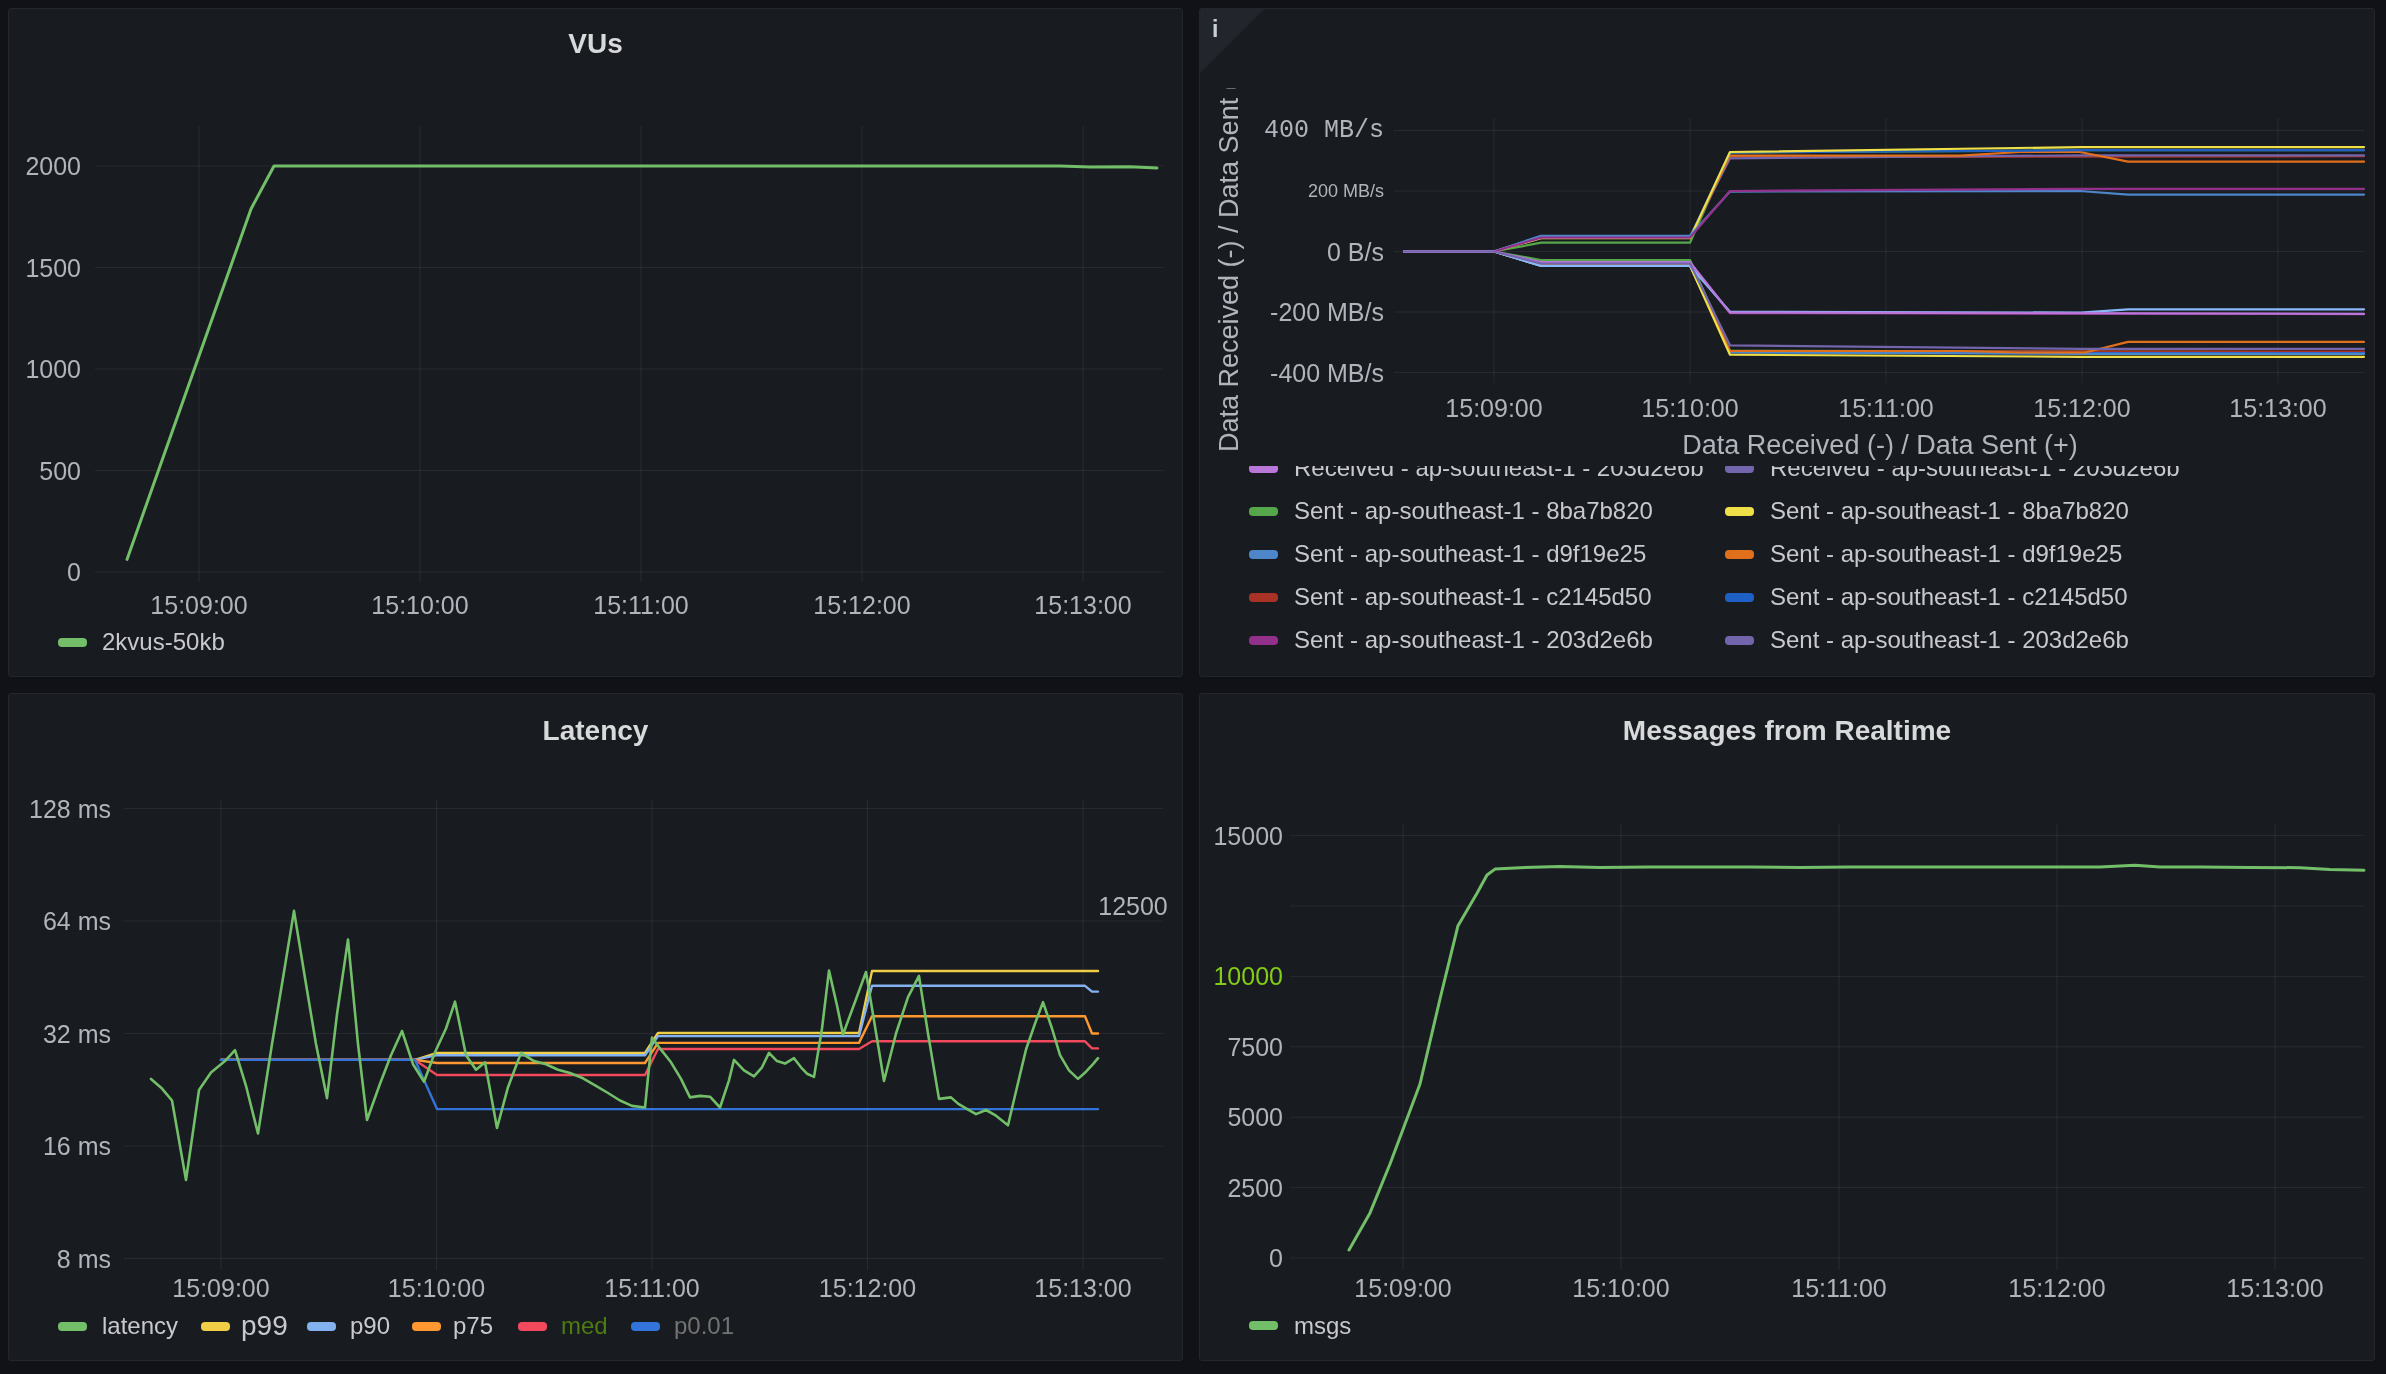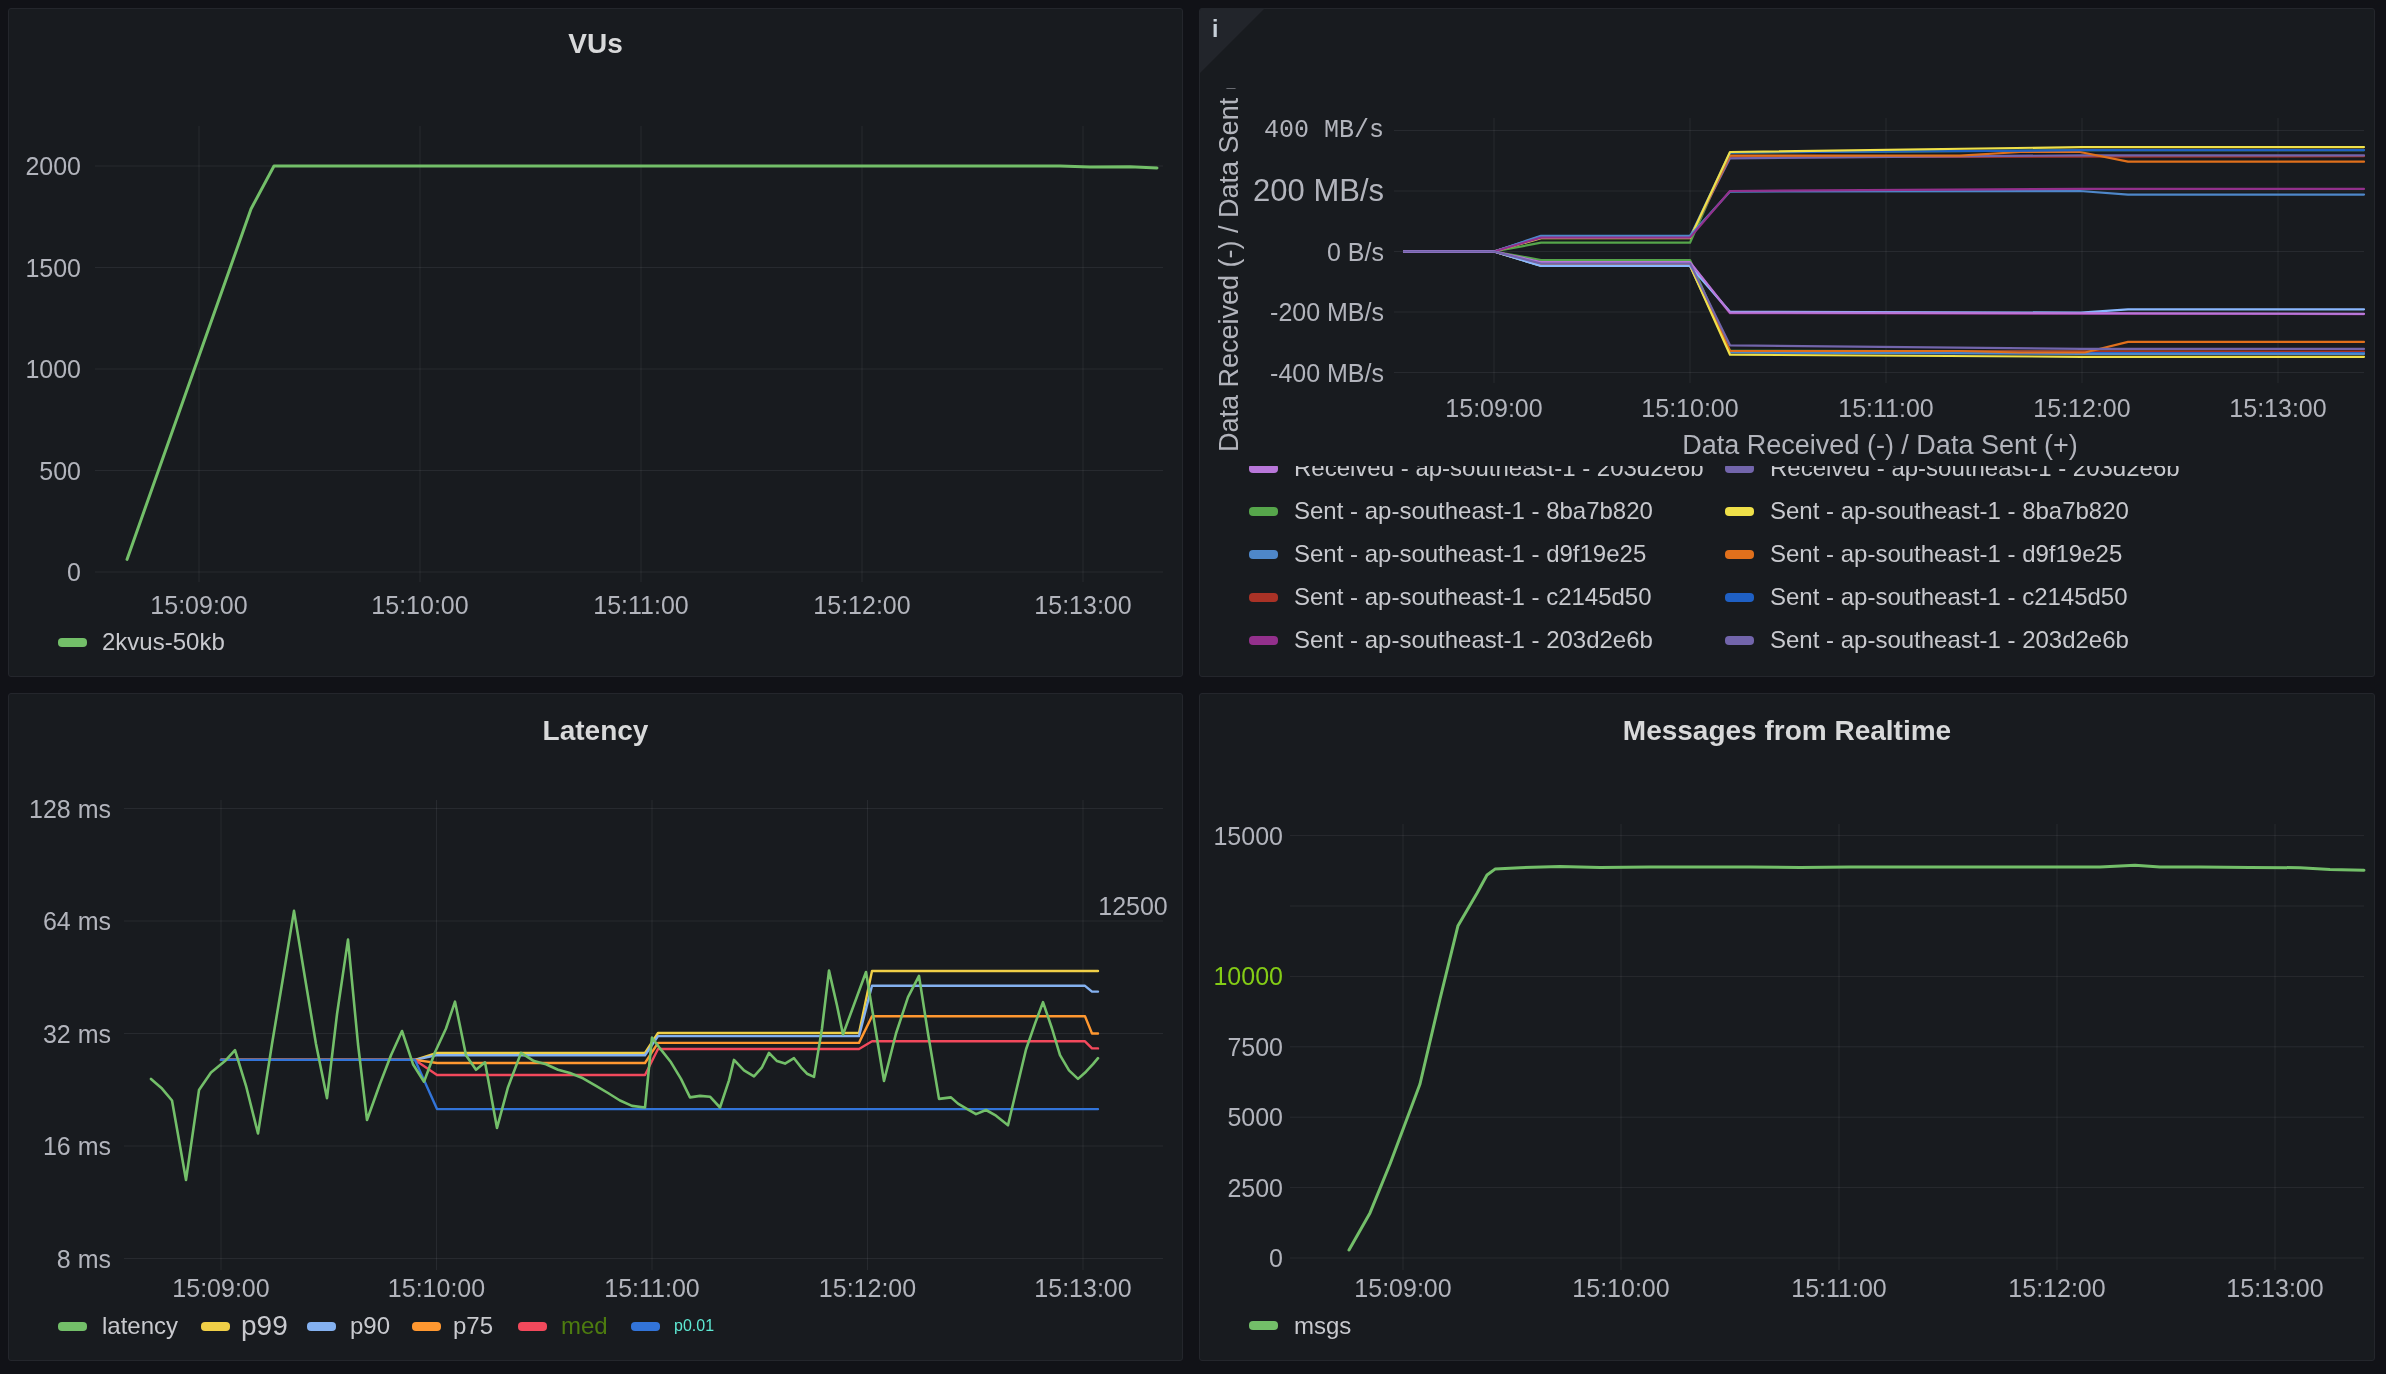--- a/index.html
+++ b/index.html
@@ -91,21 +91,21 @@
     <div class="t" style="left:-219px;top:247.5px;width:300px;text-align:right;font-size:25px;color:#b2b4bc;line-height:40px;">1500</div>
     <div class="t" style="left:-219px;top:146px;width:300px;text-align:right;font-size:25px;color:#b2b4bc;line-height:40px;">2000</div>
     <div class="t" style="left:-201px;top:585px;width:800px;text-align:center;font-size:25px;color:#b2b4bc;font-weight:400;line-height:40px;">15:09:00</div>
     <div class="t" style="left:20px;top:585px;width:800px;text-align:center;font-size:25px;color:#b2b4bc;font-weight:400;line-height:40px;">15:10:00</div>
     <div class="t" style="left:241px;top:585px;width:800px;text-align:center;font-size:25px;color:#b2b4bc;font-weight:400;line-height:40px;">15:11:00</div>
     <div class="t" style="left:462px;top:585px;width:800px;text-align:center;font-size:25px;color:#b2b4bc;font-weight:400;line-height:40px;">15:12:00</div>
     <div class="t" style="left:683px;top:585px;width:800px;text-align:center;font-size:25px;color:#b2b4bc;font-weight:400;line-height:40px;">15:13:00</div>
     <div class="t" style="left:58px;top:637.5px;width:29px;height:9px;border-radius:4px;background:#73BF69;"></div>
     <div class="t" style="left:102px;top:622px;font-size:24px;color:#c8c9ce;line-height:40px;">2kvus-50kb</div>
     <div class="t" style="left:1084px;top:110.5px;width:300px;text-align:right;font-size:25px;color:#b2b4bc;line-height:40px;font-family:Liberation Mono, monospace;">400 MB/s</div>
-    <div class="t" style="left:1084px;top:171px;width:300px;text-align:right;font-size:31px;color:#b2b4bc;line-height:40px;">200 MB/s</div>
+    <div class="t" style="left:1084px;top:171px;width:300px;text-align:right;font-size:18px;color:#b2b4bc;line-height:40px;">200 MB/s</div>
     <div class="t" style="left:1084px;top:231.5px;width:300px;text-align:right;font-size:25px;color:#b2b4bc;line-height:40px;">0 B/s</div>
     <div class="t" style="left:1084px;top:292px;width:300px;text-align:right;font-size:25px;color:#b2b4bc;line-height:40px;">-200 MB/s</div>
     <div class="t" style="left:1084px;top:352.5px;width:300px;text-align:right;font-size:25px;color:#b2b4bc;line-height:40px;">-400 MB/s</div>
     <div class="t" style="left:1094px;top:388px;width:800px;text-align:center;font-size:25px;color:#b2b4bc;font-weight:400;line-height:40px;">15:09:00</div>
     <div class="t" style="left:1290px;top:388px;width:800px;text-align:center;font-size:25px;color:#b2b4bc;font-weight:400;line-height:40px;">15:10:00</div>
     <div class="t" style="left:1486px;top:388px;width:800px;text-align:center;font-size:25px;color:#b2b4bc;font-weight:400;line-height:40px;">15:11:00</div>
     <div class="t" style="left:1682px;top:388px;width:800px;text-align:center;font-size:25px;color:#b2b4bc;font-weight:400;line-height:40px;">15:12:00</div>
     <div class="t" style="left:1878px;top:388px;width:800px;text-align:center;font-size:25px;color:#b2b4bc;font-weight:400;line-height:40px;">15:13:00</div>
     <div class="t" style="left:1480px;top:425px;width:800px;text-align:center;font-size:27px;color:#b2b4bc;font-weight:400;line-height:40px;">Data Received (-) / Data Sent (+)</div>
     <div style="position:absolute;left:1205px;top:88px;width:48px;height:364px;overflow:hidden;">
@@ -147,21 +147,21 @@
     <div class="t" style="left:102px;top:1306px;font-size:24px;color:#c8c9ce;line-height:40px;">latency</div>
     <div class="t" style="left:201px;top:1321.5px;width:29px;height:9px;border-radius:4px;background:#F0CF47;"></div>
     <div class="t" style="left:241px;top:1306px;font-size:28px;color:#c8c9ce;line-height:40px;">p99</div>
     <div class="t" style="left:307px;top:1321.5px;width:29px;height:9px;border-radius:4px;background:#84B1F0;"></div>
     <div class="t" style="left:350px;top:1306px;font-size:24px;color:#c8c9ce;line-height:40px;">p90</div>
     <div class="t" style="left:412px;top:1321.5px;width:29px;height:9px;border-radius:4px;background:#FF9830;"></div>
     <div class="t" style="left:453px;top:1306px;font-size:24px;color:#c8c9ce;line-height:40px;">p75</div>
     <div class="t" style="left:518px;top:1321.5px;width:29px;height:9px;border-radius:4px;background:#F2495C;"></div>
     <div class="t" style="left:561px;top:1306px;font-size:24px;color:#4d7c0f;line-height:40px;">med</div>
     <div class="t" style="left:631px;top:1321.5px;width:29px;height:9px;border-radius:4px;background:#3274D9;"></div>
-    <div class="t" style="left:674px;top:1306px;font-size:16px;color:#5eead4;line-height:40px;">p0.01</div>
+    <div class="t" style="left:674px;top:1306px;font-size:24px;color:#737373;line-height:40px;">p0.01</div>
     <div class="t" style="left:983px;top:1238.0px;width:300px;text-align:right;font-size:25px;color:#b2b4bc;line-height:40px;">0</div>
     <div class="t" style="left:983px;top:1167.6px;width:300px;text-align:right;font-size:25px;color:#b2b4bc;line-height:40px;">2500</div>
     <div class="t" style="left:983px;top:1097.2px;width:300px;text-align:right;font-size:25px;color:#b2b4bc;line-height:40px;">5000</div>
     <div class="t" style="left:983px;top:1026.8px;width:300px;text-align:right;font-size:25px;color:#b2b4bc;line-height:40px;">7500</div>
     <div class="t" style="left:983px;top:956.4px;width:300px;text-align:right;font-size:25px;color:#84cc16;line-height:40px;">10000</div>
     <div class="t" style="left:983px;top:886.0px;width:300px;text-align:center;font-size:25px;color:#b2b4bc;line-height:40px;">12500</div>
     <div class="t" style="left:983px;top:815.5999999999999px;width:300px;text-align:right;font-size:25px;color:#b2b4bc;line-height:40px;">15000</div>
     <div class="t" style="left:1003px;top:1268px;width:800px;text-align:center;font-size:25px;color:#b2b4bc;font-weight:400;line-height:40px;">15:09:00</div>
     <div class="t" style="left:1221px;top:1268px;width:800px;text-align:center;font-size:25px;color:#b2b4bc;font-weight:400;line-height:40px;">15:10:00</div>
     <div class="t" style="left:1439px;top:1268px;width:800px;text-align:center;font-size:25px;color:#b2b4bc;font-weight:400;line-height:40px;">15:11:00</div>

